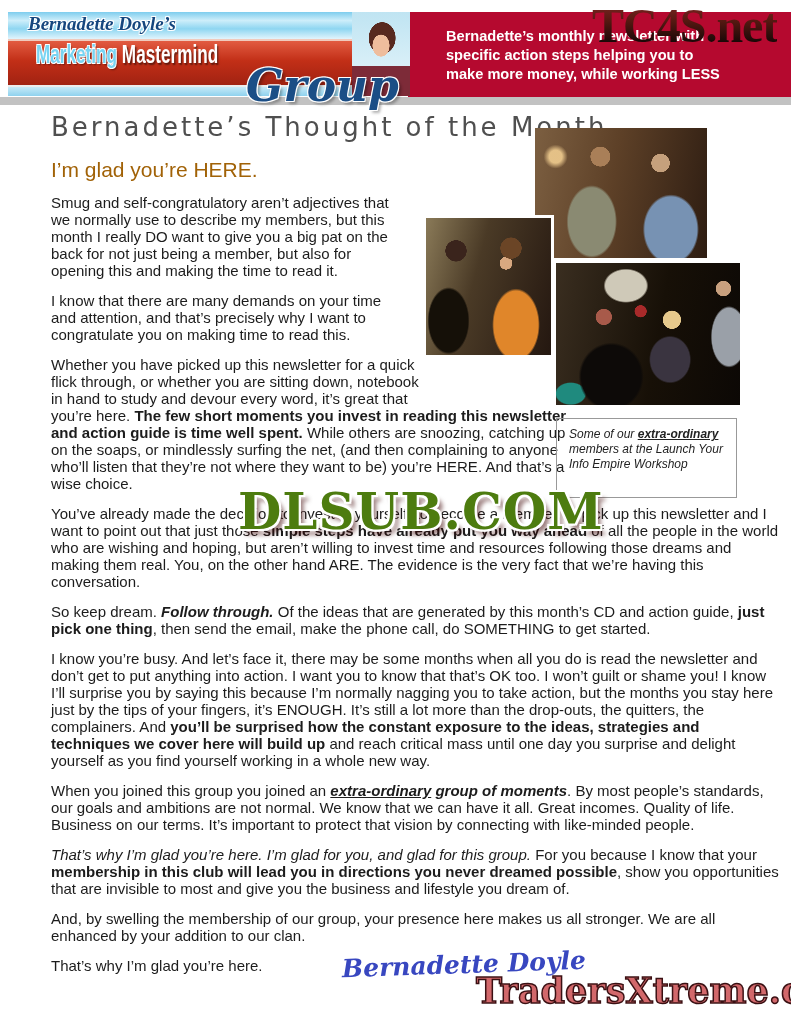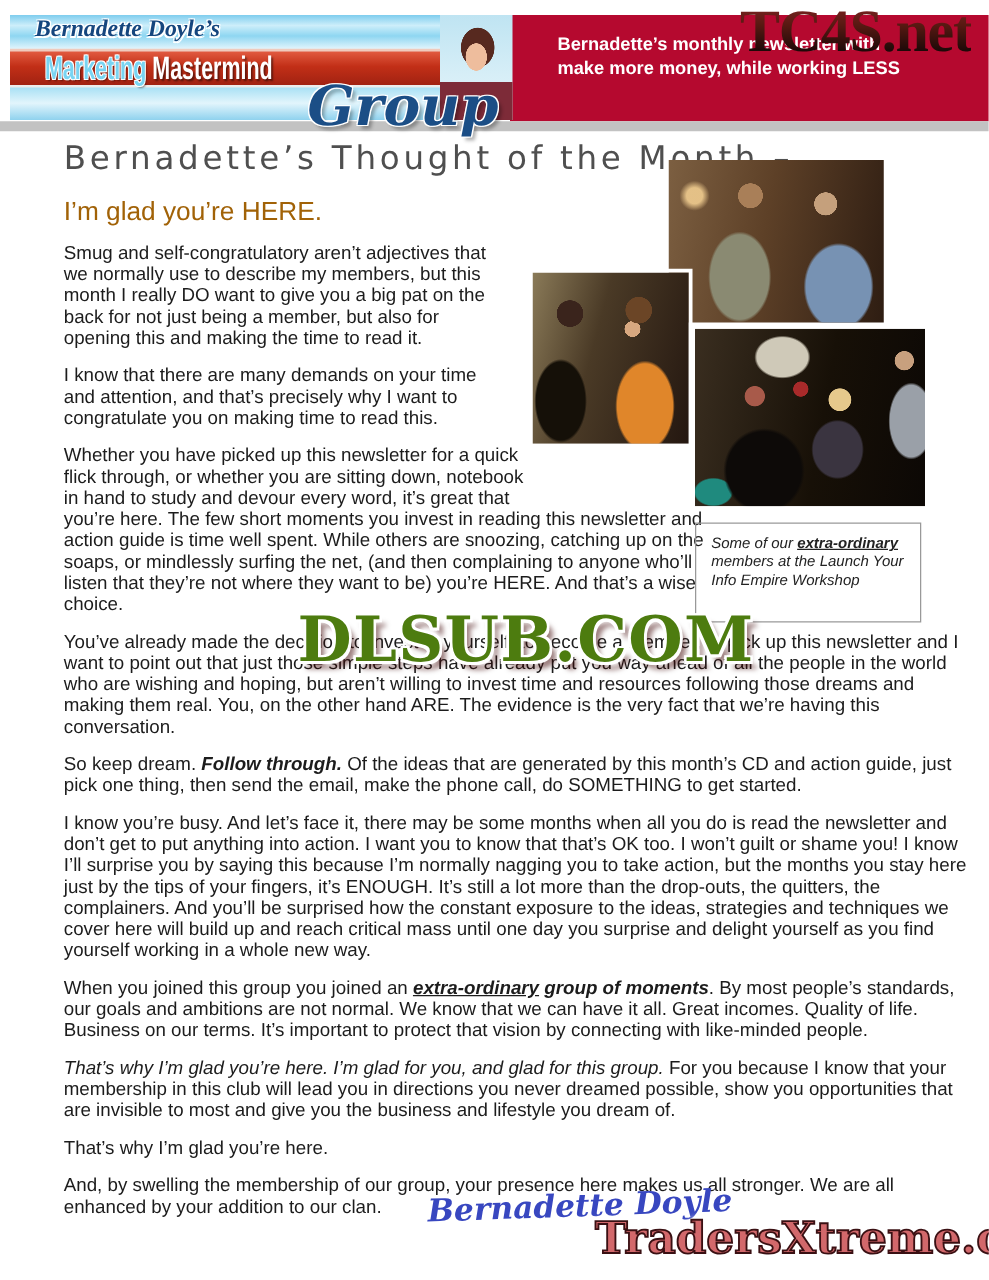--- a/index.html
+++ b/index.html
@@ -5,21 +5,21 @@
   html,body{margin:0;padding:0;background:#fff;}
   body{width:791px;height:1024px;overflow:hidden;font-family:"Liberation Sans",sans-serif;color:#1c1c1c;}
   .page{position:relative;width:791px;height:1024px;background:#fff;overflow:hidden;}
 
   
   .logo-banner{position:absolute;left:8px;top:12px;width:402px;height:84px;
     background:linear-gradient(180deg,#7ecdee 0%,#cdeefa 10%,#8ed6f1 20%,#eef9fe 34%,#ffffff 52%,#a5dff4 68%,#e2f5fc 84%,#8fd2ee 100%);}
   .logo-script{position:absolute;left:20px;top:1px;font-family:Liberation Serif, serif;font-style:italic;font-weight:bold;
     font-size:19px;color:#15467e;white-space:nowrap;
     text-shadow:1px 1px 0 #fff,-1px 1px 0 #fff,1px -1px 0 #fff,-1px -1px 0 #fff;}
-  .logo-band{position:absolute;left:0;top:27px;width:100%;height:31px;
+  .logo-band{position:absolute;left:0;top:27px;width:100%;height:48px;
     background:linear-gradient(180deg,#e25b41 0%,#c22f17 45%,#a12212 100%);
     border-top:2px solid #f0cabd;border-bottom:2px solid #ececec;box-sizing:border-box;text-align:right;}
   .logo-band-text{position:absolute;left:28px;top:0;height:26px;line-height:26px;font-weight:bold;font-size:26px;
     white-space:nowrap;transform:scaleX(0.66);transform-origin:left center;letter-spacing:0;}
   .word-marketing{color:#79d4f2;text-shadow:1px 1px 0 #fff,-1px -1px 0 #fff,1px -1px 0 #fff,-1px 1px 0 #fff,2px 2px 2px rgba(0,0,0,.45);}
   .word-mastermind{color:#ffffff;text-shadow:2px 2px 2px rgba(0,0,0,.5);}
   .logo-group{position:absolute;left:238px;top:48px;font-family:"DejaVu Serif",serif;font-style:italic;font-weight:bold;
     font-size:44px;color:#1b4e86;white-space:nowrap;
     text-shadow:1px 1px 0 #fff,-1px 1px 0 #fff,1px -1px 0 #fff,-1px -1px 0 #fff,3px 3px 3px rgba(0,0,0,.3);z-index:3;}
   .logo-portrait{position:absolute;right:0;top:0;width:58px;height:84px;z-index:2;
@@ -45,21 +45,21 @@
 
   
   .content{position:absolute;left:51px;top:112px;width:730px;z-index:4;}
   .article-title{font-family:"DejaVu Sans",sans-serif;font-size:26px;font-weight:400;color:#4f4f4f;
     letter-spacing:3px;margin:0 0 16px 0;}
   .article-heading{font-size:21px;font-weight:normal;color:#a16207;margin:0 0 12px 0;}
   .content p{margin:0 0 13px 0;font-size:15px;line-height:17px;}
   .p-narrow{width:356px;}
   .p-mid{width:520px;}
   .cut{float:right;width:150px;height:35px;}
-  .b{font-weight:normal;}
+  .b{font-weight:bold;}
   .i{font-style:italic;}
   .bi{font-weight:bold;font-style:italic;}
   .biu{font-weight:bold;font-style:italic;text-decoration:underline;}
 
   
   .photo{position:absolute;box-sizing:border-box;}
   .photo-1{left:535px;top:128px;width:172px;height:130px;z-index:5;
     background:
       radial-gradient(circle 14px at 38% 22%, #a97f58 0 70%, rgba(0,0,0,0) 72%),
       radial-gradient(ellipse 36px 52px at 33% 72%, #8a8a72 0 65%, rgba(0,0,0,0) 70%),
@@ -107,20 +107,21 @@
         <span class="word-mastermind">Mastermind</span>
       </div>
     </div>
     <div class="logo-group">Group</div>
     <div class="logo-portrait"></div>
   </div>
 
   <div class="tagline-box">
     <div class="tagline">
       <div>Bernadette’s monthly newsletter with</div>
+      <div>specific action steps helping you to</div>
       <div>make more money, while working LESS</div>
     </div>
   </div>
 
   <div class="gray-bar"></div>
 
   <div class="wm-top">TC4S.net</div>
   <div class="wm-mid">DLSUB.COM</div>
   <div class="wm-bottom">TradersXtreme.com</div>
 
@@ -137,20 +138,20 @@
     <div class="article-heading">I’m glad you’re HERE.</div>
     <div id="paragraphs">
         <p class="p-narrow"><span>Smug and self-congratulatory aren’t adjectives that we normally use to describe my members, but this month I really DO want to give you a big pat on the back for not just being a member, but also for opening this and making the time to read it.</span></p>
         <p class="p-narrow"><span>I know that there are many demands on your time and attention, and that’s precisely why I want to congratulate you on making time to read this.</span></p>
         <p class="p-mid"><span class="cut"></span><span>Whether you have picked up this newsletter for a quick flick through, or whether you are sitting down, notebook in hand to study and devour every word, it’s great that you’re here. </span><span class="b">The few short moments you invest in reading this newsletter and action guide is time well spent.</span><span> While others are snoozing, catching up on the soaps, or mindlessly surfing the net, (and then complaining to anyone who’ll listen that they’re not where they want to be) you’re HERE. And that’s a wise choice.</span></p>
         <p><span>You’ve already made the decision to invest in yourself, to become a member, to pick up this newsletter and I want to point out that just those </span><span class="b">simple steps have already put you way ahead</span><span> of all the people in the world who are wishing and hoping, but aren’t willing to invest time and resources following those dreams and making them real. You, on the other hand ARE. The evidence is the very fact that we’re having this conversation.</span></p>
         <p><span>So keep dream. </span><span class="bi">Follow through.</span><span> Of the ideas that are generated by this month’s CD and action guide, </span><span class="b">just pick one thing</span><span>, then send the email, make the phone call, do SOMETHING to get started.</span></p>
         <p><span>I know you’re busy. And let’s face it, there may be some months when all you do is read the newsletter and don’t get to put anything into action. I want you to know that that’s OK too. I won’t guilt or shame you! I know I’ll surprise you by saying this because I’m normally nagging you to take action, but the months you stay here just by the tips of your fingers, it’s ENOUGH. It’s still a lot more than the drop-outs, the quitters, the complainers. And </span><span class="b">you’ll be surprised how the constant exposure to the ideas, strategies and techniques we cover here will build up</span><span> and reach critical mass until one day you surprise and delight yourself as you find yourself working in a whole new way.</span></p>
         <p><span>When you joined this group you joined an </span><span class="biu">extra-ordinary</span><span class="bi"> group of moments</span><span>. By most people’s standards, our goals and ambitions are not normal. We know that we can have it all. Great incomes. Quality of life. Business on our terms. It’s important to protect that vision by connecting with like-minded people.</span></p>
         <p><span class="i">That’s why I’m glad you’re here. I’m glad for you, and glad for this group.</span><span> For you because I know that your </span><span class="b">membership in this club will lead you in directions you never dreamed possible</span><span>, show you opportunities that are invisible to most and give you the business and lifestyle you dream of.</span></p>
+        <p><span>And, by swelling the membership of our group, your presence here makes us all stronger. We are all enhanced by your addition to our clan.</span></p>
         <p><span>That’s why I’m glad you’re here.</span></p>
-        <p><span>And, by swelling the membership of our group, your presence here makes us all stronger. We are all enhanced by your addition to our clan.</span></p>
       </div>
   </div>
 
   <div class="signature">Bernadette Doyle</div>
 
 </div>
 
 </body></html>

